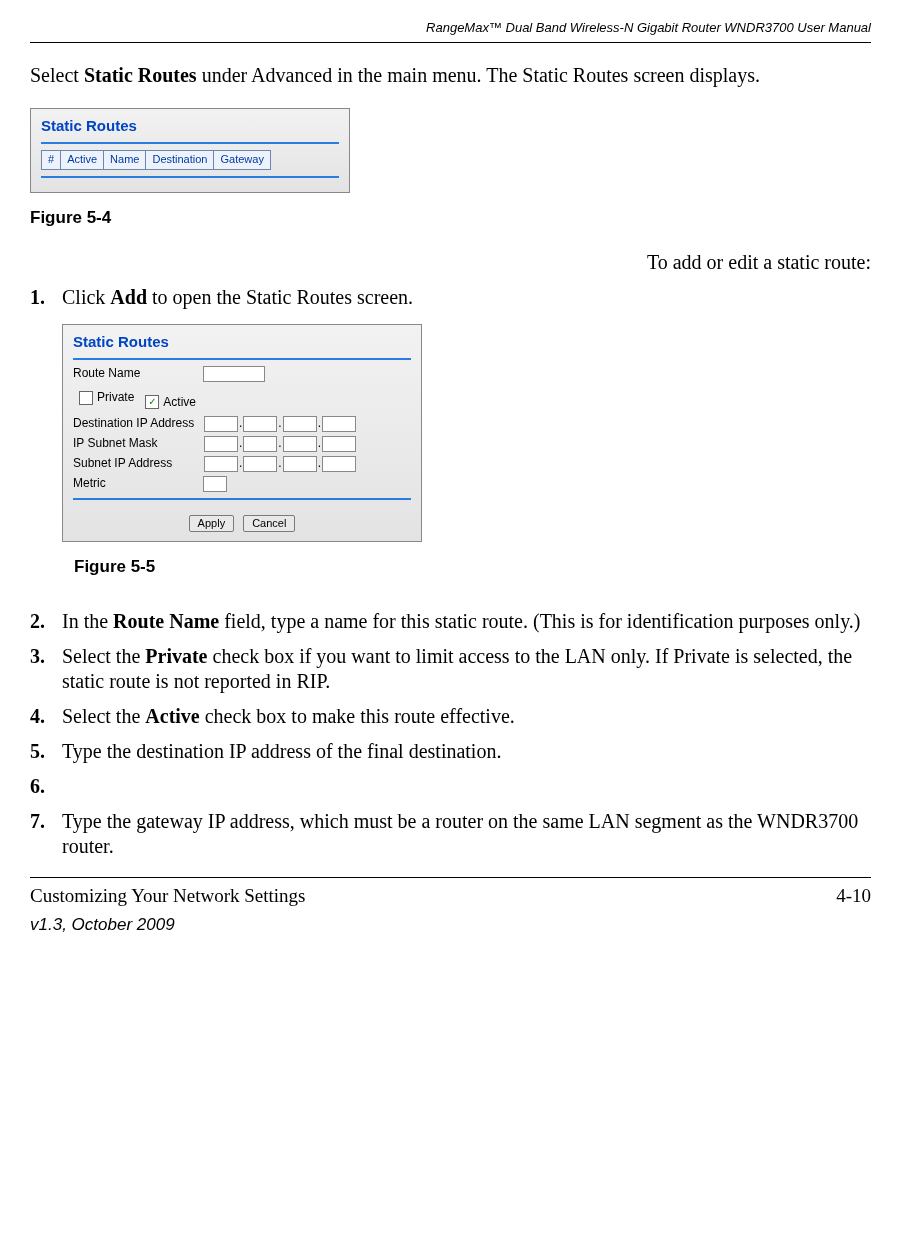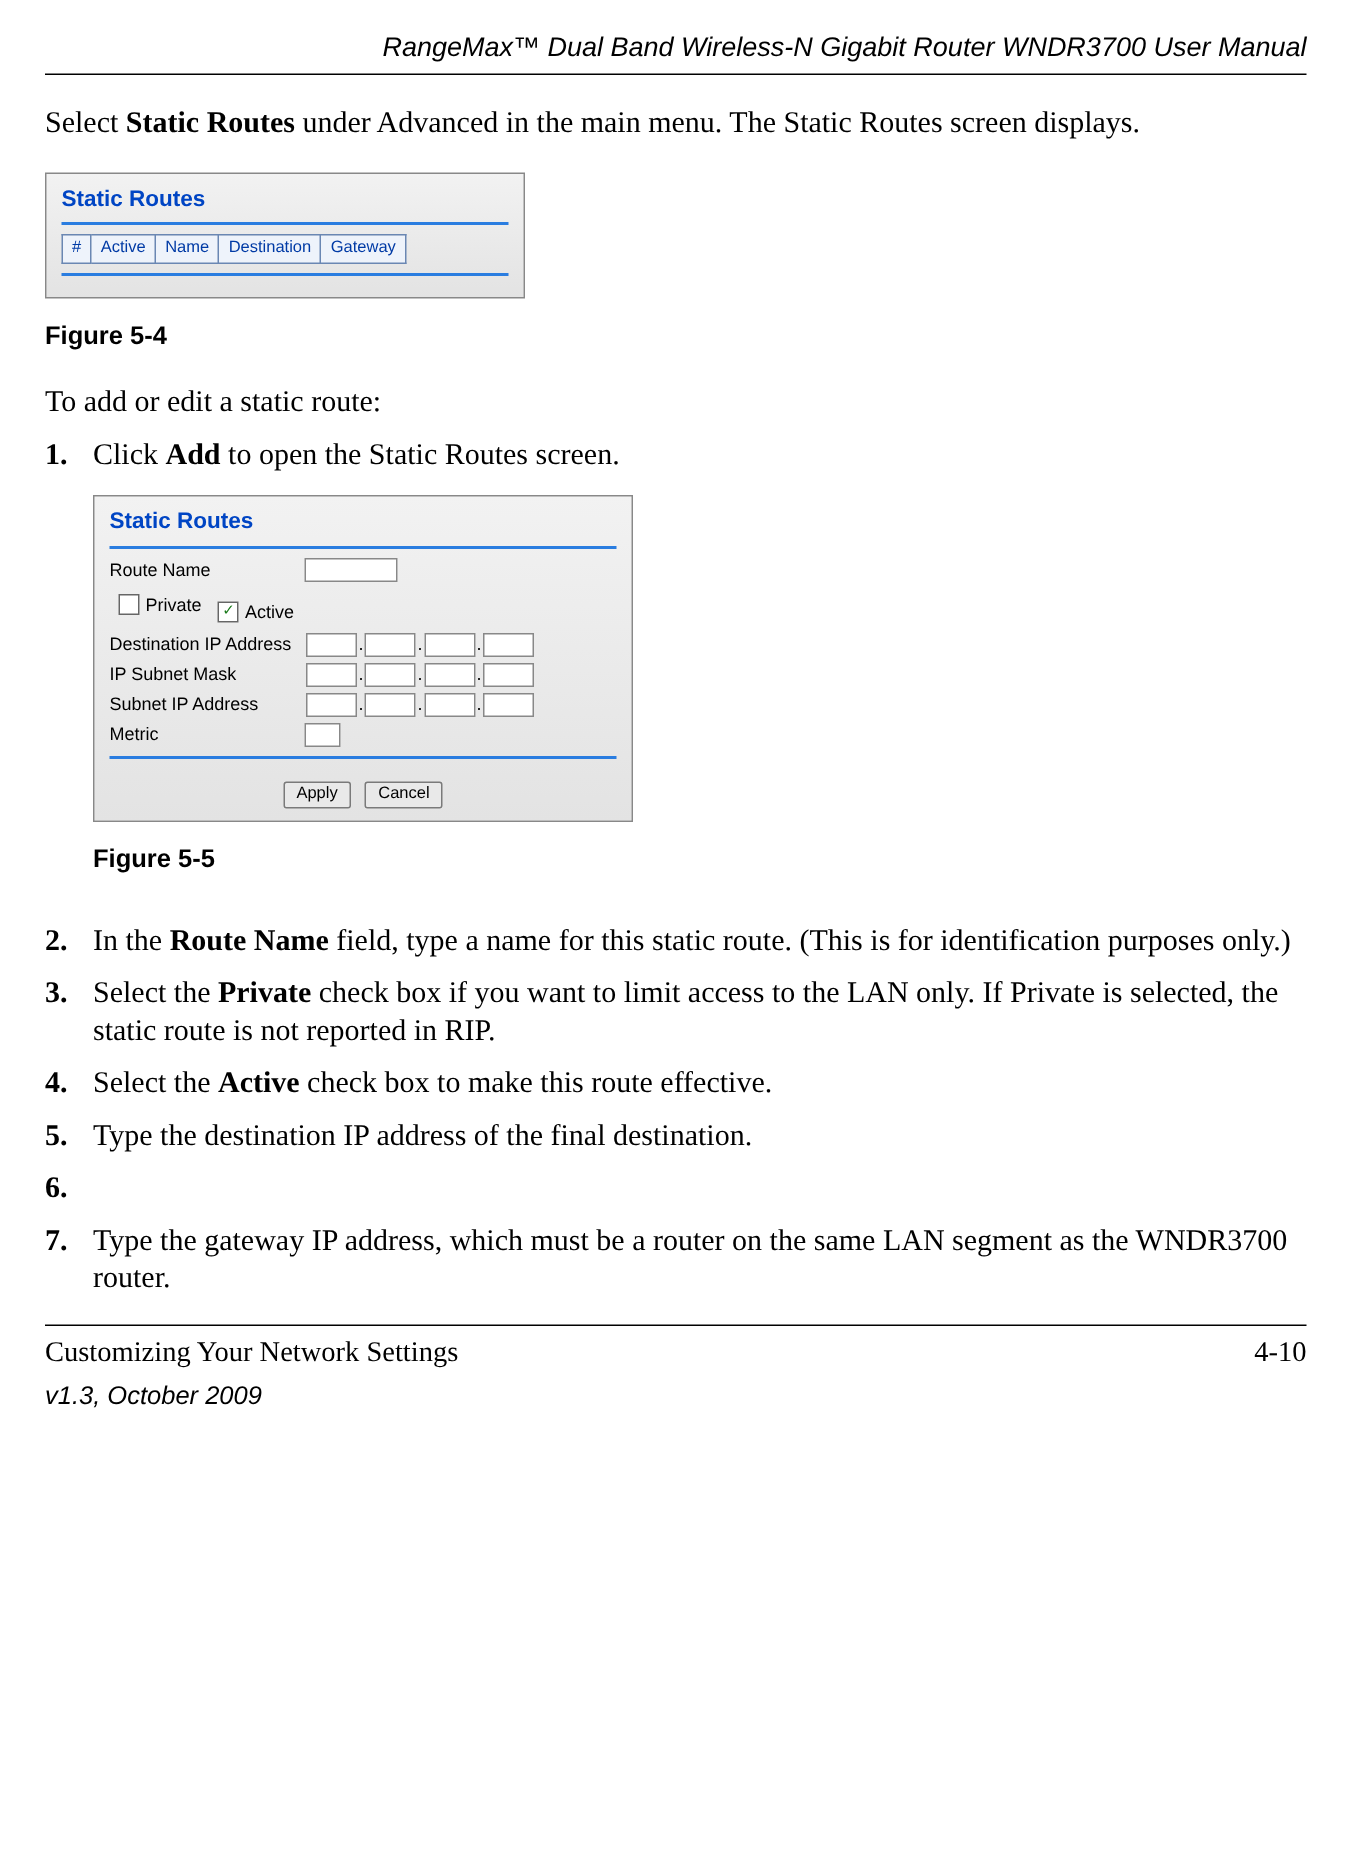--- a/index.html
+++ b/index.html
@@ -9,21 +9,21 @@
     margin: 0;
     padding: 20px 30px 15px 30px;
     width: 901px;
     box-sizing: border-box;
     line-height: 1.25;
   }
   .header-title {
     font-family: Arial, Helvetica, sans-serif;
     font-style: italic;
     text-align: right;
-    font-size: 18px;
+    font-size: 13px;
     margin-bottom: 6px;
   }
   hr.top-rule { border: none; border-top: 1.5px solid #000; margin: 0 0 16px 0; }
   hr.bot-rule { border: none; border-top: 1.5px solid #000; margin: 18px 0 6px 0; }
   .intro { margin-bottom: 20px; }
   .intro .bold { font-weight: bold; }
   .figure-panel {
     border: 1px solid #888;
     background: linear-gradient(to bottom, #f2f2f2, #e3e3e3);
     padding: 8px 10px 8px 10px;
@@ -63,21 +63,21 @@
     padding: 1px 8px;
     margin: 0 2px;
   }
   .fig-caption {
     font-family: Arial, Helvetica, sans-serif;
     font-weight: bold;
     font-size: 17px;
     margin: 14px 0 22px 0;
   }
   .fig-caption-indent { margin-left: 30px; }
-  .lead-in { margin: 6px 0 10px 0; }
+  .lead-in { margin: 6px 0 10px 0; text-align: right; }
   ol.steps { list-style: none; padding: 0; margin: 0; }
   ol.steps > li { display: flex; margin: 8px 0 10px 0; }
   ol.steps > li .num { font-weight: bold; width: 32px; flex-shrink: 0; }
   ol.steps > li .body { flex: 1; }
   .bold { font-weight: bold; }
   .form-row {
     font-family: Arial, Helvetica, sans-serif;
     font-size: 12px;
     display: flex;
     align-items: center;
@@ -182,21 +182,21 @@
           <span class="short-cell"></span>
         </div>
 
         <div class="panel-hr"></div>
         <div class="btn-row">
           <span class="fake-btn">Apply</span>
           <span class="fake-btn">Cancel</span>
         </div>
       </div>
 
-      <div class="fig-caption fig-caption-indent" style="margin-left:0;">Figure 5-5</div>
+      <div class="fig-caption fig-caption-indent" style="margin-left:12px;">Figure 5-5</div>
     </span>
   </li>
 
   <li>
     <span class="num">2.</span>
     <span class="body">
       <span>In the </span><span class="bold">Route Name</span><span> field, type a name for this static route. (This is for identification purposes only.)</span>
     </span>
   </li>
 

